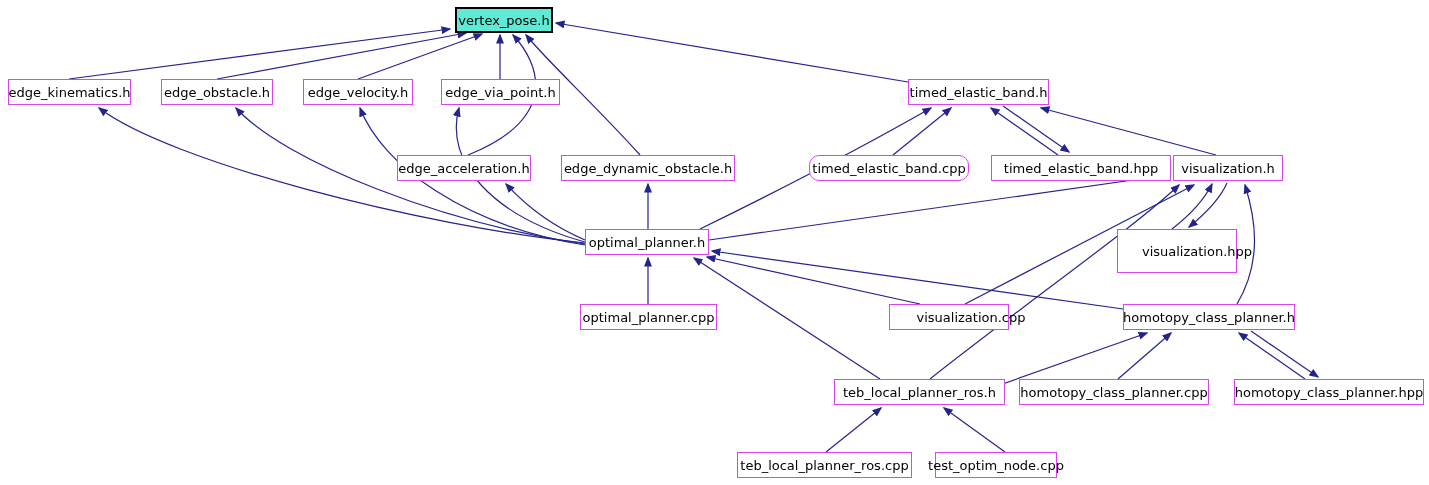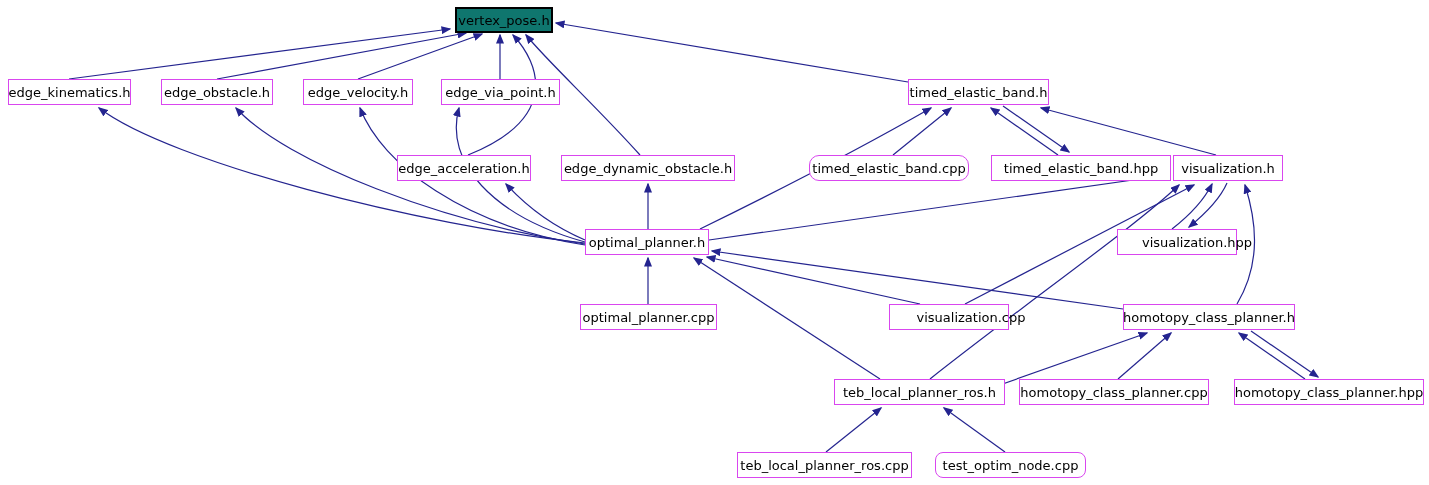--- a/index.html
+++ b/index.html
@@ -30,21 +30,21 @@
     display: flex;
     align-items: center;
     justify-content: center;
     font-size: 13px;
     color: #000000;
     white-space: nowrap;
     cursor: pointer;
     z-index: 2;
   }
   .gnode.root {
-    background: #0f766e;
+    background: #5eead4;
     border: 2px solid #000000;
     cursor: default;
   }
   .gnode span {
     pointer-events: none;
   }
 </style>
 </head>
 <body>
 
@@ -122,21 +122,21 @@
       </div>
       <div class="gnode" style="left: 991px; top: 155px; width: 180px; height: 26px;">
         <span>timed_elastic_band.hpp</span>
       </div>
       <div class="gnode" style="left: 1173px; top: 155px; width: 110px; height: 26px;">
         <span>visualization.h</span>
       </div>
       <div class="gnode" style="left: 585px; top: 229px; width: 124px; height: 26px;">
         <span>optimal_planner.h</span>
       </div>
-      <div class="gnode" style="left: 1117px; top: 229px; width: 120px; height: 26px; padding-left: 40px;">
+      <div class="gnode" style="left: 1117px; top: 229px; width: 120px; height: 44px; padding-left: 40px;">
         <span>visualization.hpp</span>
       </div>
       <div class="gnode" style="left: 580px; top: 304px; width: 137px; height: 26px;">
         <span>optimal_planner.cpp</span>
       </div>
       <div class="gnode" style="left: 889px; top: 304px; width: 120px; height: 26px; padding-left: 44px;">
         <span>visualization.cpp</span>
       </div>
       <div class="gnode" style="left: 1123px; top: 304px; width: 172px; height: 26px;">
         <span>homotopy_class_planner.h</span>
@@ -146,17 +146,17 @@
       </div>
       <div class="gnode" style="left: 1019px; top: 379px; width: 190px; height: 26px;">
         <span>homotopy_class_planner.cpp</span>
       </div>
       <div class="gnode" style="left: 1234px; top: 379px; width: 190px; height: 26px;">
         <span>homotopy_class_planner.hpp</span>
       </div>
       <div class="gnode" style="left: 737px; top: 452px; width: 175px; height: 26px;">
         <span>teb_local_planner_ros.cpp</span>
       </div>
-      <div class="gnode" style="left: 935px; top: 452px; width: 151px; height: 26px; border-radius: 8px;">
+      <div class="gnode" style="left: 935px; top: 452px; width: 122px; height: 26px;">
         <span>test_optim_node.cpp</span>
       </div>
     </div>
 </div>
 
 </body></html>

